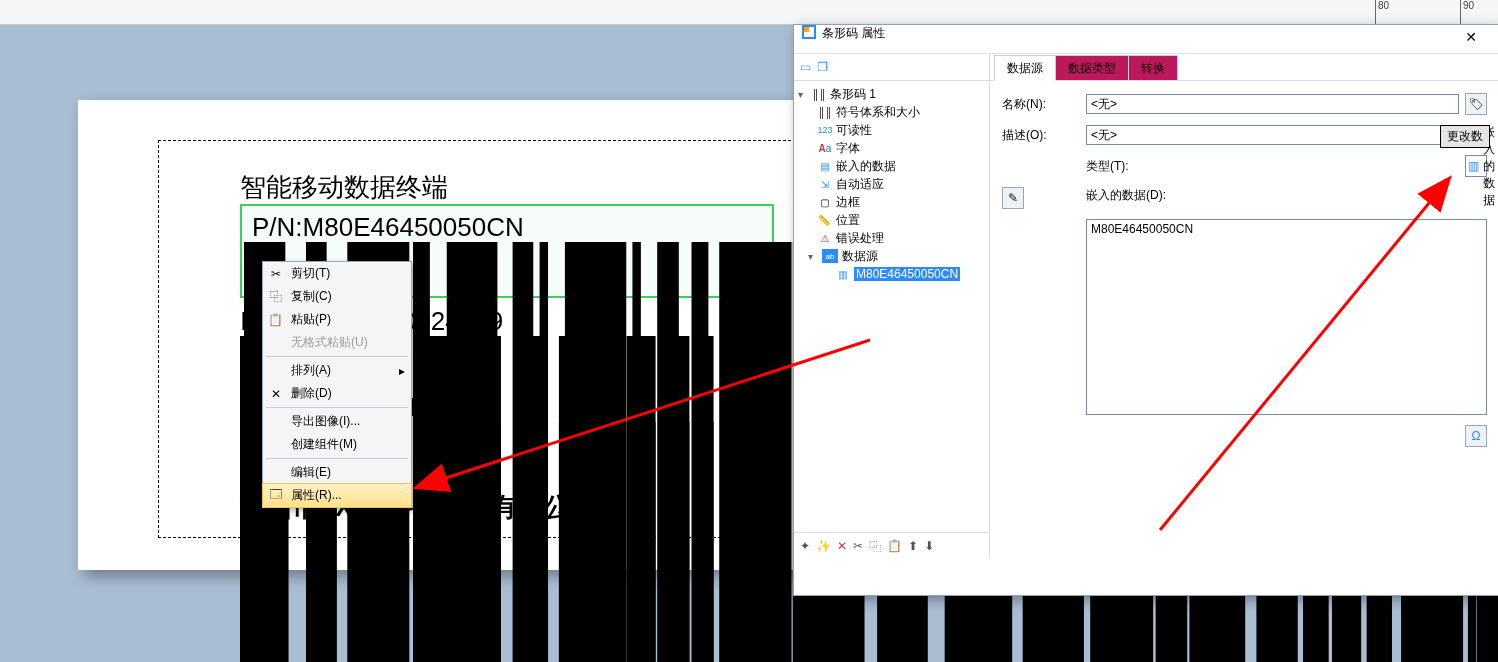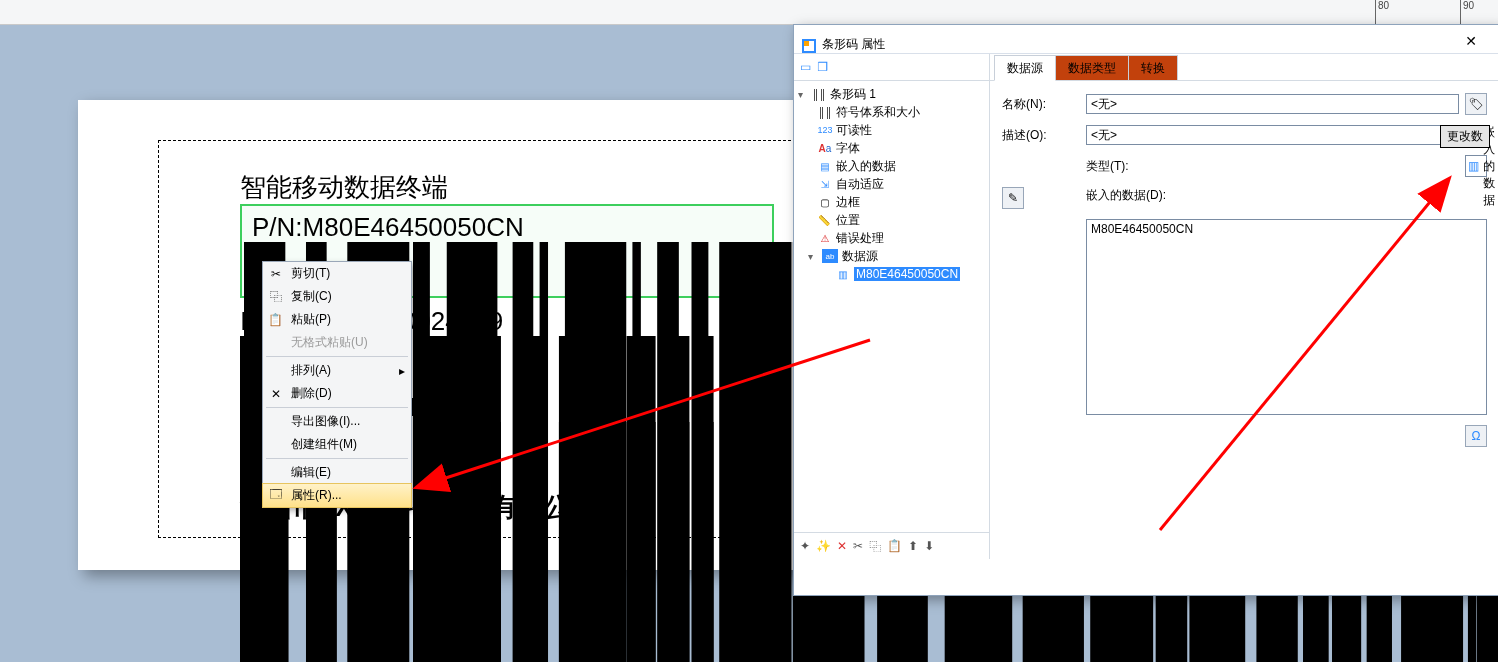--- a/index.html
+++ b/index.html
@@ -27,37 +27,37 @@
 
 .ctx{position:absolute;left:262px;top:261px;width:148px;background:#f4f5f6;border:1px solid #9aa7b8;box-shadow:3px 3px 6px rgba(0,0,0,.3)}
 .ctx .item{display:flex;align-items:center;height:23px;padding:0 6px 0 4px;font-size:12px;color:#000;gap:6px}
 .ctx .item .ico{width:18px;text-align:center}
 .ctx .item.selected{background:linear-gradient(#fff2c8,#ffe18a);border:1px solid #e7c45e;margin:-1px}
 .ctx .item.disabled{color:#9b9b9b}
 .ctx .item .arrow{margin-left:auto}
 .ctx .sep{height:1px;margin:2px 3px;background:#c9ced6}
 
 .dlg{position:absolute;left:793px;top:24px;width:705px;height:570px;background:#fff;border:1px solid #8ea3bb;box-shadow:4px 4px 12px rgba(0,0,0,.35)}
-.dlg-title{height:28px;background:#fff;display:flex;align-items:flex-end;padding:0 8px;border-bottom:1px solid #d9e0ea;font-size:12px}
+.dlg-title{height:28px;background:#fff;display:flex;align-items:flex-start;padding:0 8px;border-bottom:1px solid #d9e0ea;font-size:12px}
 .dlg-title .logo{width:14px;height:14px;margin-right:6px}
 .dlg-title .close{margin-left:auto;width:40px;height:24px;display:flex;align-items:center;justify-content:center;font-size:14px}
 .dlg-body{position:absolute;left:0;top:29px;right:0;bottom:36px;display:flex}
 
 .tree-pane{width:195px;border-right:1px solid #d4dbe3;display:flex;flex-direction:column}
 .tree-toolbar{height:26px;border-bottom:1px solid #d4dbe3;display:flex;align-items:center;gap:6px;padding:0 6px}
 .tree{flex:1;overflow:auto;padding:4px 2px;font-size:12px}
 .tree-item{display:flex;align-items:center;height:18px;padding:0 2px;gap:4px;white-space:nowrap}
 .tree-item .twist{width:10px;color:#666;font-size:10px}
 .tree-item .tico{width:14px;height:14px;display:inline-flex;align-items:center;justify-content:center;font-size:10px}
 .tree-item.selected .label{background:#2e8bff;color:#fff;padding:0 2px}
 .tree-bottom{height:26px;border-top:1px solid #d4dbe3;display:flex;align-items:center;gap:6px;padding:0 6px;color:#555}
 
 .right-pane{flex:1;display:flex;flex-direction:column}
 .tabbar{height:26px;border-bottom:1px solid #d4dbe3;display:flex;align-items:flex-end;gap:0;padding:0 4px}
-.tab{padding:4px 12px 3px;border:1px solid #c8cfd9;border-bottom:none;background:#c2410c;font-size:12px;margin-right:-1px}
+.tab{padding:4px 12px 3px;border:1px solid #c8cfd9;border-bottom:none;background:#be185d;font-size:12px;margin-right:-1px}
 .tab.active{background:#fff;border-bottom:1px solid #fff;position:relative;top:1px}
 .form{padding:12px 12px 6px;display:grid;grid-template-columns:78px 1fr 22px;row-gap:10px;column-gap:6px;align-items:center;font-size:12px}
 .form label{color:#000}
 .txt{height:20px;border:1px solid #7a8ca3;background:#fff;font-size:12px;padding:0 4px;width:100%;box-sizing:border-box}
 .ico-btn{width:20px;height:20px;border:1px solid #98a6b8;background:#eef1f5;display:flex;align-items:center;justify-content:center}
 .type-box{display:flex;align-items:center;gap:4px;border:1px solid #7a8ca3;height:20px;padding:0 2px}
 .embed-area{grid-column:2 / span 2;height:190px;border:1px solid #7a8ca3;background:#fff;font-size:12px;padding:2px 4px;resize:none;font-family:inherit}
 .omega{grid-column:3;align-self:start}
 
 .dlg-footer{position:absolute;left:0;right:0;bottom:0;height:35px;background:#f3f5f8;border-top:1px solid #d4dbe3;display:flex;align-items:center;justify-content:flex-end;gap:12px;padding:0 14px}

